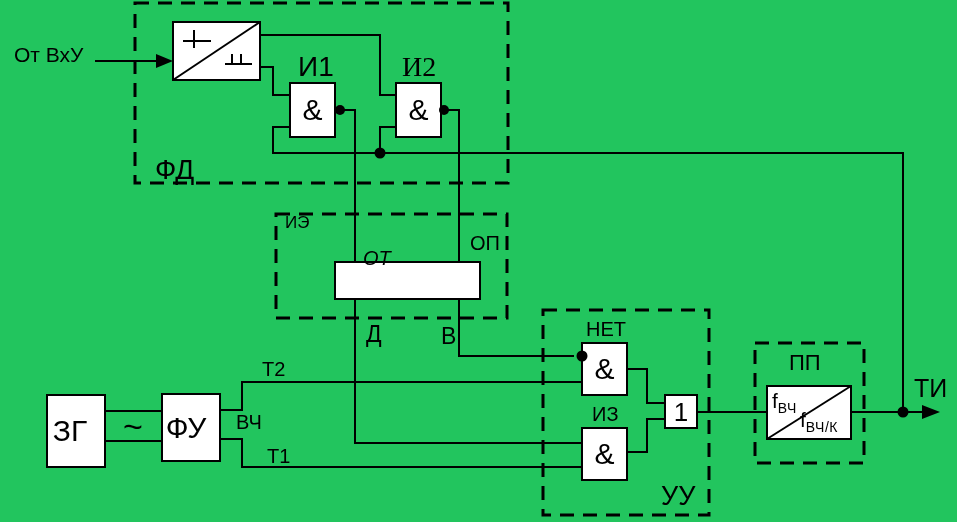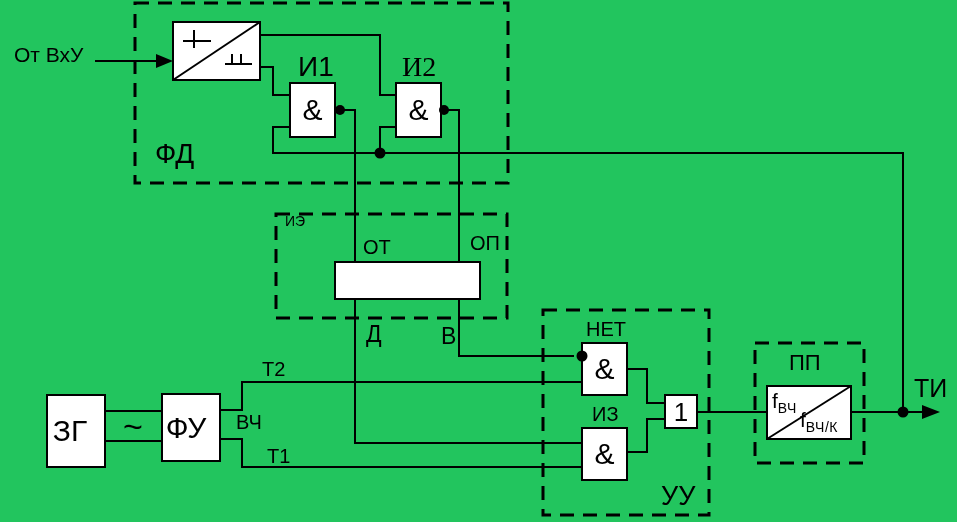--- a/index.html
+++ b/index.html
@@ -95,25 +95,25 @@
       <circle cx="903" cy="412" r="5.5"></circle>
     </g>
 
     <g fill="#000" stroke="none">
       <polygon points="156,54 173,61 156,68"></polygon>
       <polygon points="922,405 940,412 922,419"></polygon>
     </g>
   </svg>
 
   <span class="lbl" style="left:14px;  top:44px;  font-size:21px;">От ВхУ</span>
-  <span class="lbl" style="left:155px; top:140px; font-size:28px;">ФД</span>
+  <span class="lbl" style="left:155px; top:156px; font-size:28px;">ФД</span>
   <span class="lbl" style="left:298px; top:53px;  font-size:28px;text-align:center;">И1</span>
   <span class="lbl" style="left:402px; top:53px;  font-size:28px;font-family:Liberation Serif, serif;">И2</span>
-  <span class="lbl" style="left:285px; top:214px; font-size:14px;text-align:right;">ИЭ</span>
-  <span class="lbl" style="left:363px; top:237px; font-size:20px;">ОТ</span>
+  <span class="lbl" style="left:285px; top:214px; font-size:17px;text-align:right;">ИЭ</span>
+  <span class="lbl" style="left:363px; top:248px; font-size:20px;font-style:italic;">ОТ</span>
   <span class="lbl" style="left:470px; top:233px; font-size:20px;">ОП</span>
   <span class="lbl" style="left:366px; top:323px; font-size:23px;">Д</span>
   <span class="lbl" style="left:441px; top:325px; font-size:23px;">В</span>
   <span class="lbl" style="left:586px; top:319px; font-size:20px;">НЕТ</span>
   <span class="lbl" style="left:592px; top:404px; font-size:20px;">ИЗ</span>
   <span class="lbl" style="left:661px; top:483px; font-size:27px;text-align:right;">УУ</span>
   <span class="lbl" style="left:789px; top:352px; font-size:22px;">ПП</span>
   <span class="lbl" style="left:914px; top:376px; font-size:25px;">ТИ</span>
   <span class="lbl" style="left:262px; top:359px; font-size:20px;">Т2</span>
   <span class="lbl" style="left:236px; top:412px; font-size:20px;">ВЧ</span>

